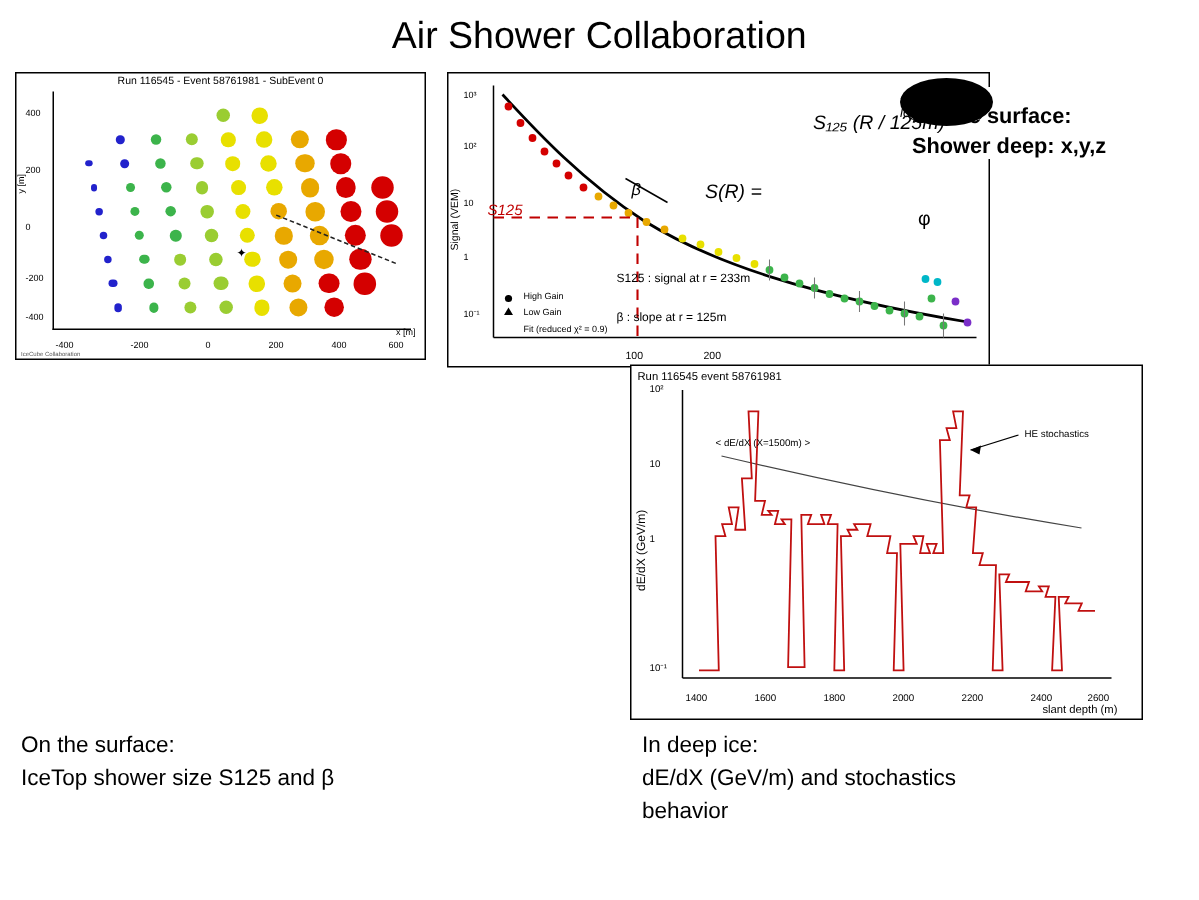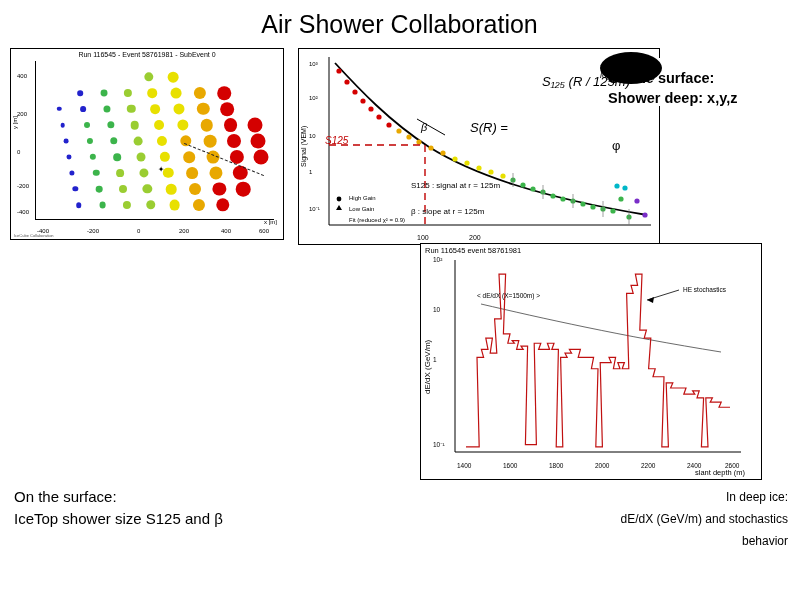--- a/index.html
+++ b/index.html
@@ -106,21 +106,21 @@
   #dedx .xtick { position:absolute; bottom:10px; font-size:6.5px; }
   #dedx .ann { position:absolute; font-size:6.5px; }
 
   
   #cap-left {
     left: 14px; top: 486px; width: 380px;
     font-size:15px; line-height:22px; color:#000;
   }
   #cap-right {
     left: 428px; top: 486px; width: 360px;
-    font-size:12px; line-height:22px; color:#000;text-align:right;
+    font-size:15px; line-height:22px; color:#000;
   }
   .ital { }
 </style>
 </head>
 <body>
 
 <div class="abs" id="title">Air Shower Collaboration</div>
 
 <div class="abs" id="icetop">
   <div class="evt-title">Run 116545 - Event 58761981 - SubEvent 0</div>
@@ -299,21 +299,21 @@
   <div class="xtick" style="left:118px;">100</div>
   <div class="xtick" style="left:170px;">200</div>
 
   <div class="s125lab" style="left:26px; top:86px;">S125</div>
   <div class="betalab" style="left:122px; top:72px;">β</div>
 
   <div class="legend" style="left:50px; top:146px;">High Gain</div>
   <div class="legend" style="left:50px; top:157px;">Low Gain</div>
   <div class="legend" style="left:50px; top:168px;">Fit (reduced χ² = 0.9)</div>
 
-  <div class="formula-note" style="left:112px; top:132px; width:140px;">S125 : signal at r = 125m</div>
+  <div class="formula-note" style="left:112px; top:132px; width:140px;">S125 : signal at r = 233m</div>
   <div class="formula-note ital" style="left:112px; top:158px; width:170px;">β : slope at r = 125m</div>
 </div>
 
 <div class="abs" id="formula-box">
   <div class="fx" style="left:0; top:14px;margin-top:48px;">S(R) =</div>
   <div class="fx" style="left:72px; top:16px;">S₁₂₅ (R / 125m)</div>
   <div class="fx" style="left:130px; top:2px; font-size:9px;">-β-κ log₁₀(R/125m)</div>
 </div>
 <div class="abs" id="blob"></div>
 

